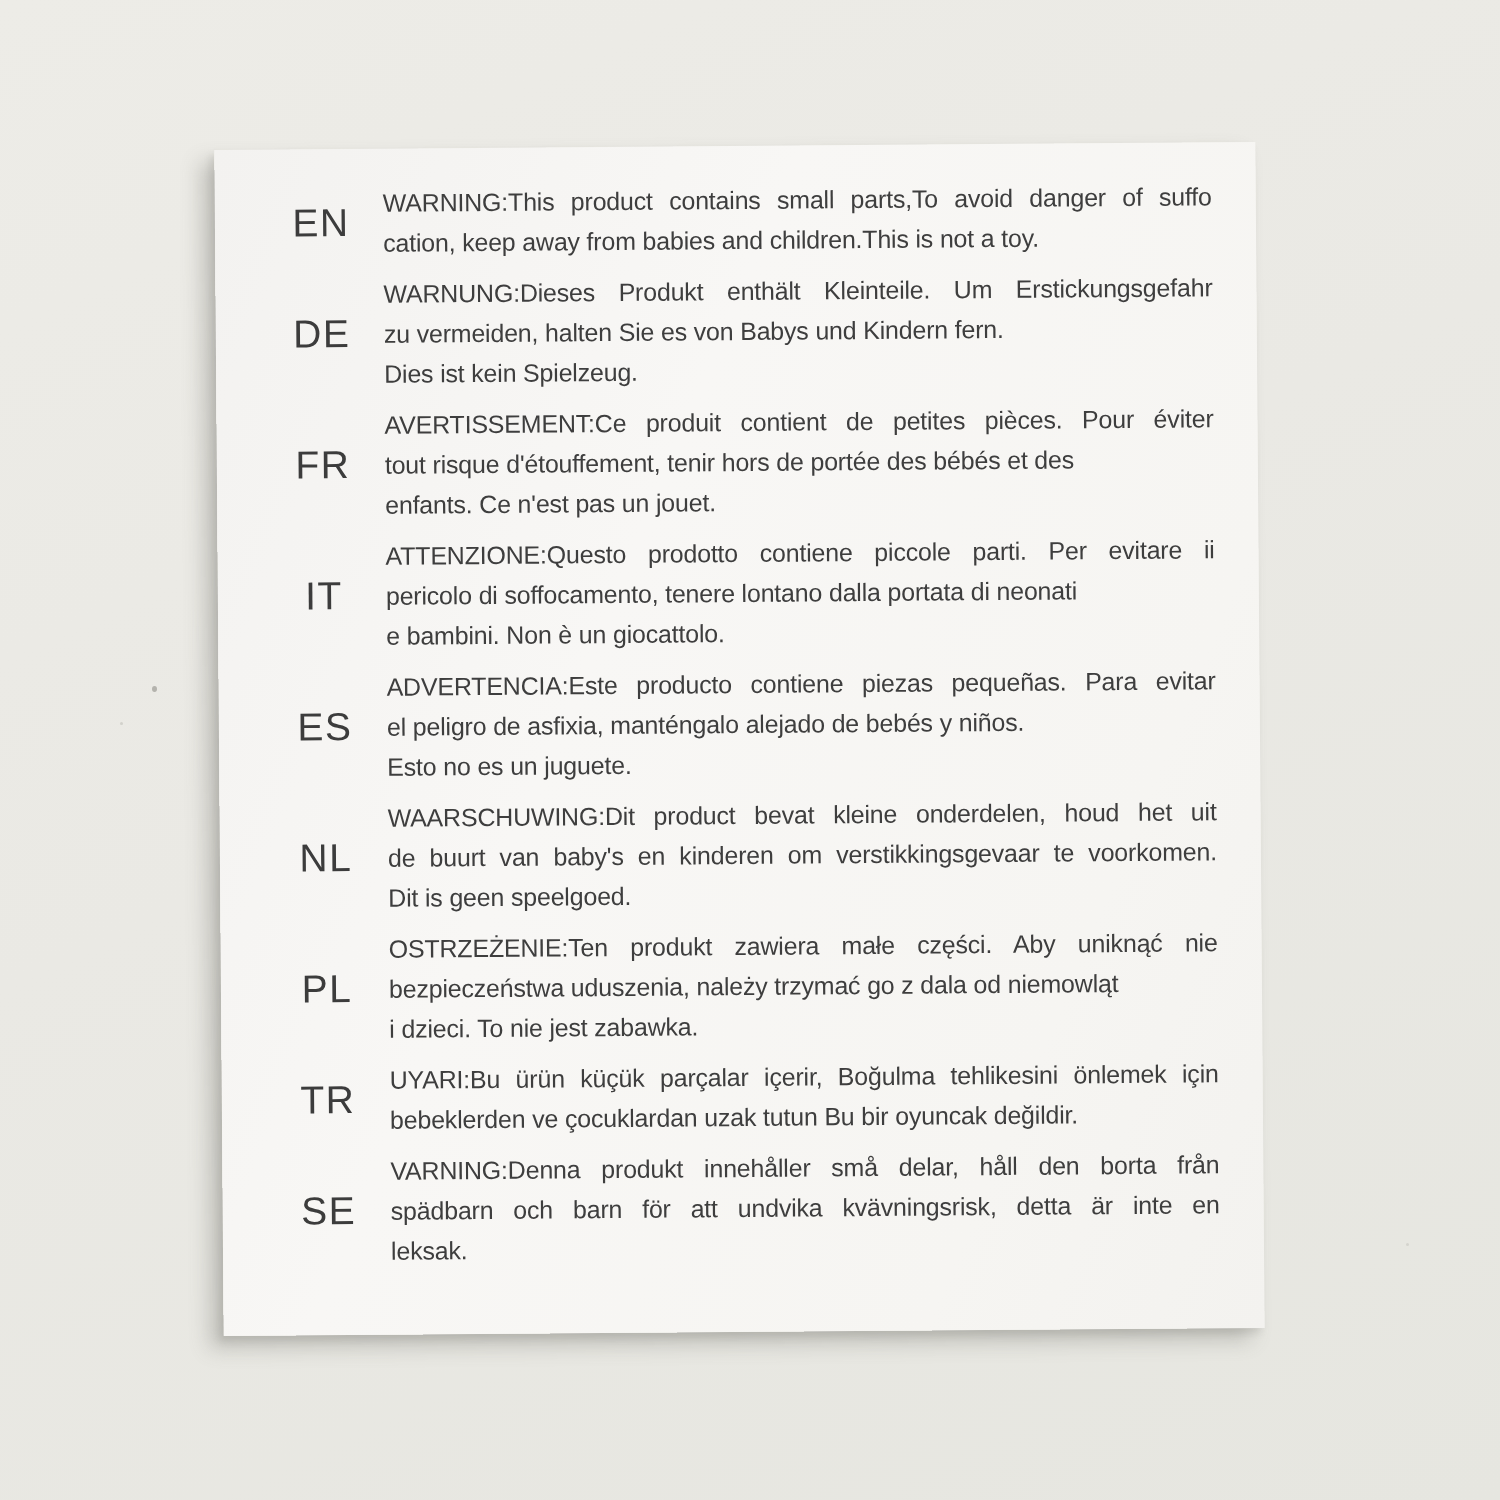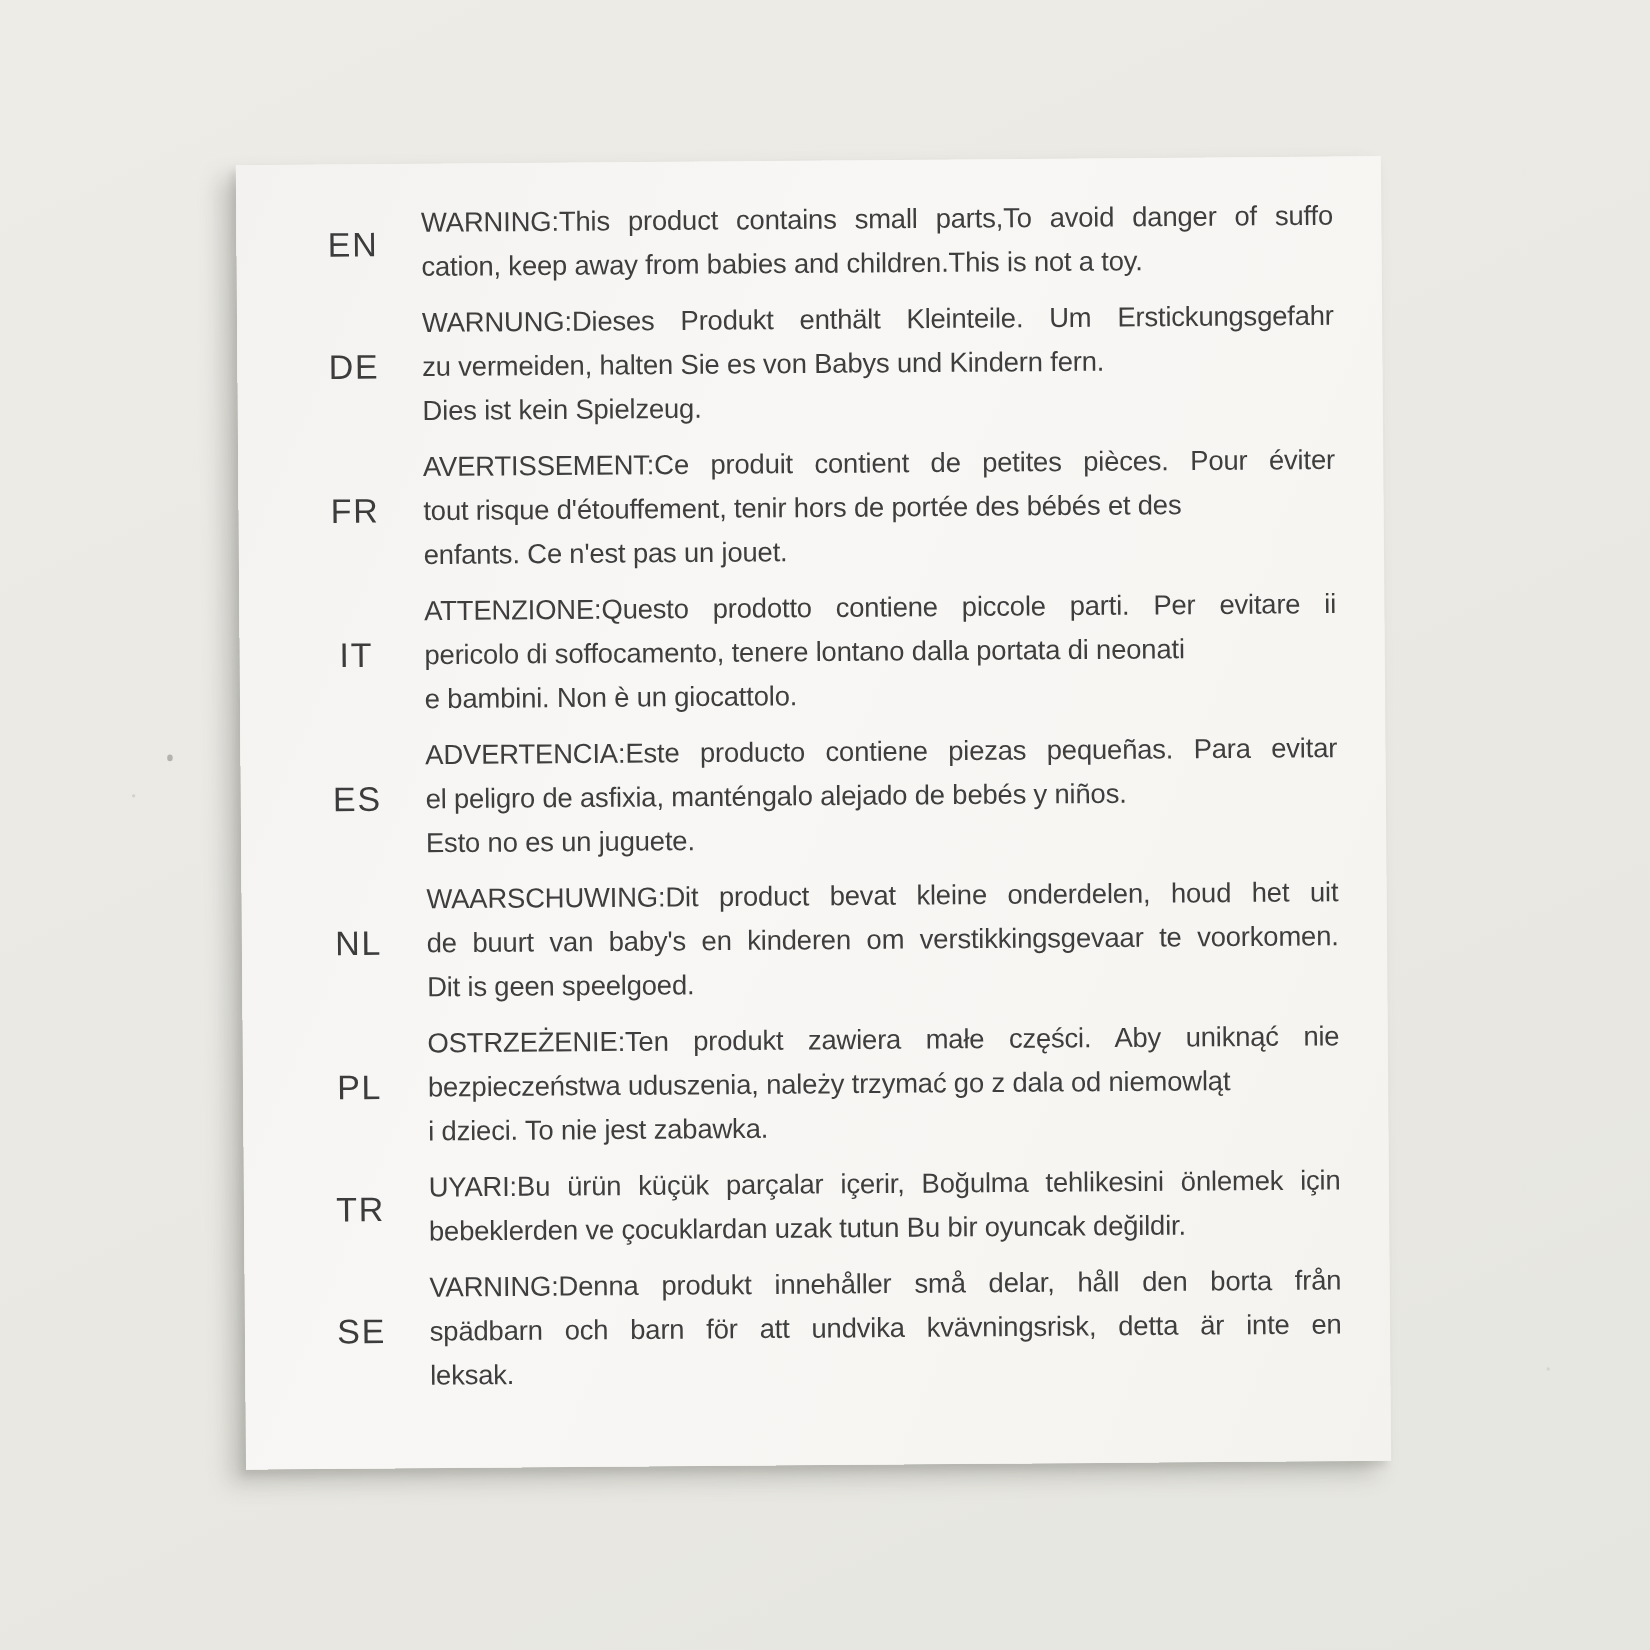--- a/index.html
+++ b/index.html
@@ -41,21 +41,21 @@
     row-gap: 11px;
   }
   .section {
     display: flex;
     align-items: center;
   }
   .code {
     flex: 0 0 100px;
     width: 100px;
     text-align: center;
-    font-size: 31px;
+    font-size: 39px;
     letter-spacing: 1.5px;
     color: #3c3c3c;
   }
   .text {
     flex: 1;
     margin-left: 12px;
     font-size: 25px;
     letter-spacing: -0.2px;
     line-height: 40px;
     color: #3e3e3e;

